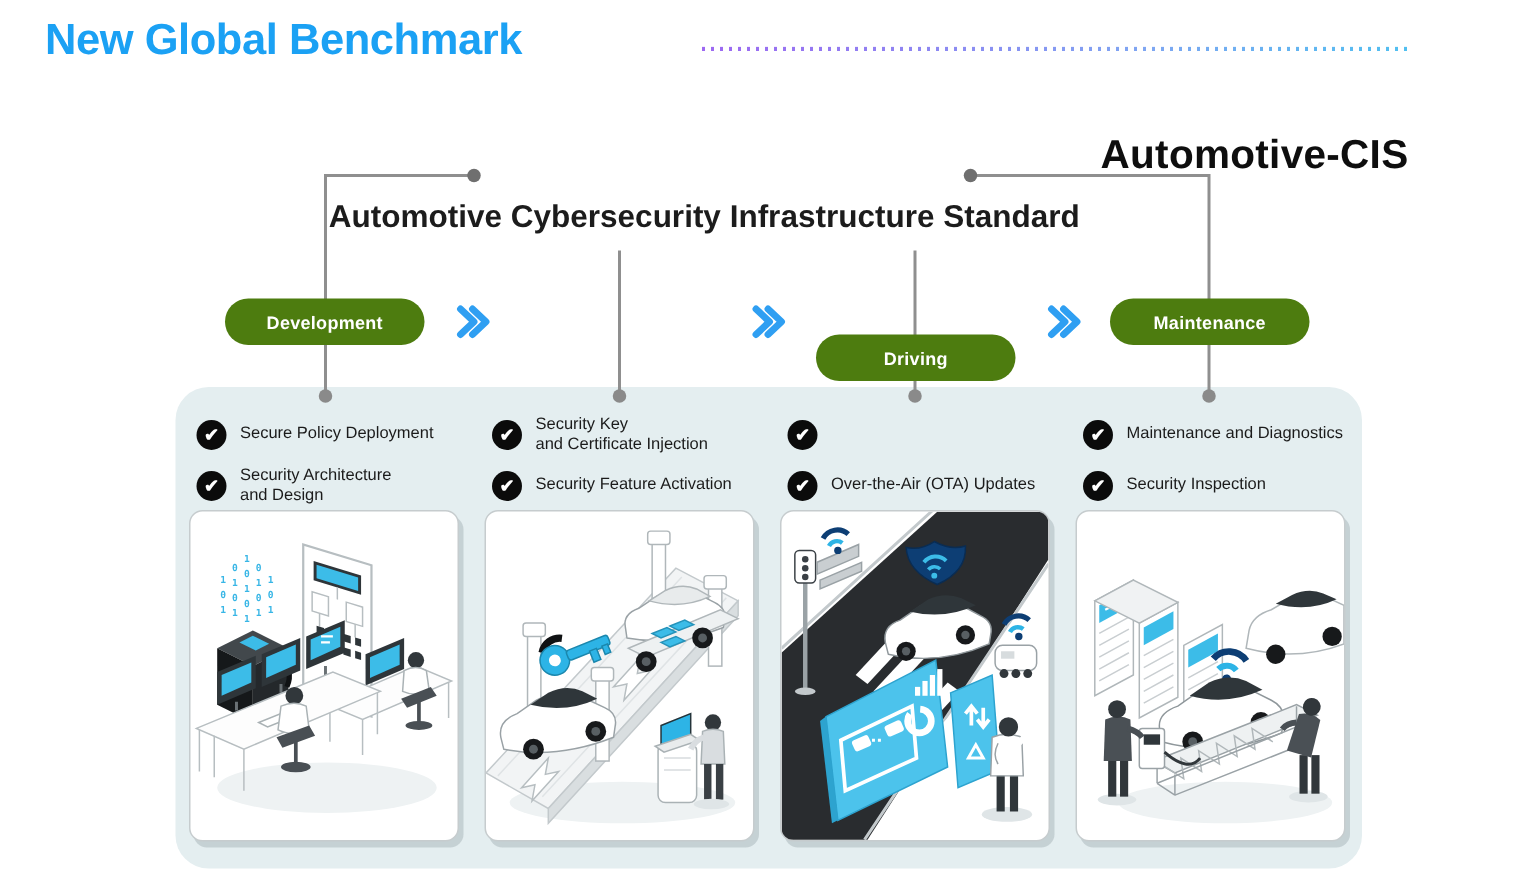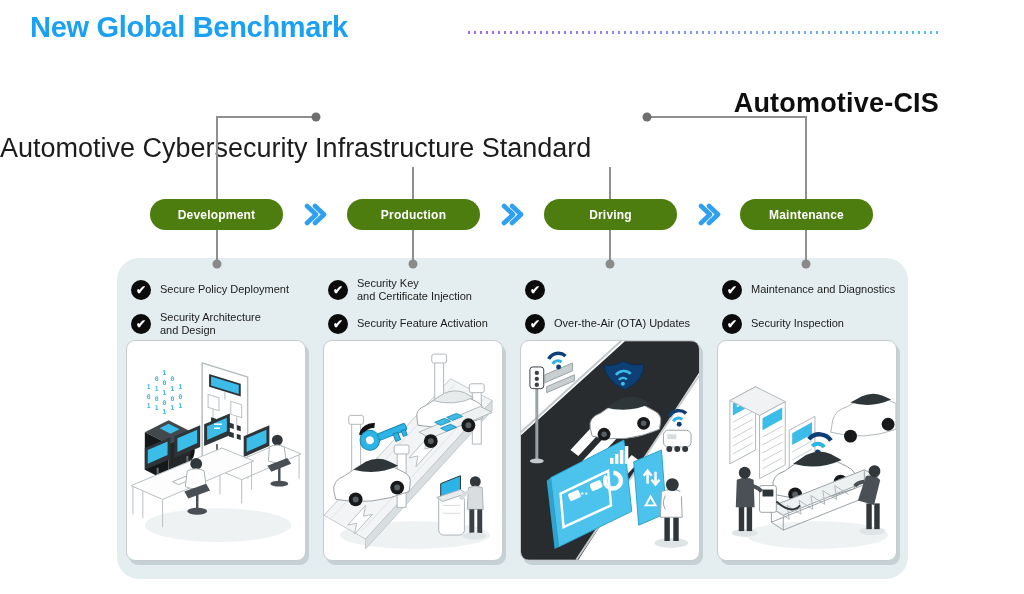--- a/index.html
+++ b/index.html
@@ -9,29 +9,29 @@
 
   .page-title{position:absolute;left:30px;top:11px;font-size:29px;font-weight:800;
     color:#1ba1f4;letter-spacing:-0.3px;}
   .divider{position:absolute;left:468px;top:31px;width:536px;height:3px;
     background:linear-gradient(90deg,#9d68f2 0%,#7fa6f2 55%,#3fc9f0 100%);
     -webkit-mask-image:repeating-linear-gradient(90deg,#000 0 2px,transparent 2px 6px);
     mask-image:repeating-linear-gradient(90deg,#000 0 2px,transparent 2px 6px);}
 
   .acis-title{position:absolute;left:0;right:0;top:88px;text-align:right;
     font-size:27px;font-weight:700;color:#0e0e0e;letter-spacing:0.2px;}
-  .acis-subtitle{position:absolute;left:0;right:0;top:133px;
-    font-size:27px;font-weight:400;color:#1c1c1c;}
+  .acis-subtitle{position:absolute;left:0;right:0;top:133px;text-align:center;
+    font-size:21px;font-weight:700;color:#1c1c1c;}
 
   .connector-svg{position:absolute;left:0;top:0;width:1024px;height:594px;z-index:3;pointer-events:none;}
 
   .stage-pill{position:absolute;top:199px;width:133px;height:31px;border-radius:16px;
     background:#4d7c0f;color:#fff;display:flex;align-items:center;justify-content:center;
     font-size:12px;font-weight:700;letter-spacing:0.2px;z-index:4;}
-  .pill-dev{left:150px;} .pill-prod{left:347px;} .pill-drv{left:544px;} .pill-mnt{left:740px;}
+  .pill-dev{left:150px;} .pill-prod{left:347px;} .pill-drv{left:544px;margin-top:24px;} .pill-mnt{left:740px;}
   .chevron{position:absolute;top:203px;width:24px;height:23px;z-index:4;}
   .chv-1{left:303px;} .chv-2{left:500px;} .chv-3{left:697px;}
 
   .panel{position:absolute;left:117px;top:258px;width:791px;height:321px;
     background:#e4eef0;border-radius:22px;z-index:1;}
 
   .check-col{position:absolute;top:276px;width:192px;z-index:2;}
   .col-0{left:131px;} .col-1{left:328px;} .col-2{left:525px;} .col-3{left:722px;}
   .check-item{display:flex;align-items:center;gap:9px;height:28px;margin-bottom:6px;}
   .check-badge{flex:0 0 20px;width:20px;height:20px;border-radius:50%;background:#0b0b0b;
@@ -71,21 +71,20 @@
     </g>
     <g fill="#8a8a8a">
       <circle cx="217" cy="264" r="4.5"></circle>
       <circle cx="413" cy="264" r="4.5"></circle>
       <circle cx="610" cy="264" r="4.5"></circle>
       <circle cx="806" cy="264" r="4.5"></circle>
     </g>
   </svg>
 
   <div class="stage-pill pill-dev">Development</div>
-  <div class="stage-pill pill-prod">Production</div>
   <div class="stage-pill pill-drv">Driving</div>
   <div class="stage-pill pill-mnt">Maintenance</div>
 
   <svg class="chevron chv-1" viewBox="0 0 24 23">
     <g stroke="#2f9ff2" stroke-width="4.6" fill="none" stroke-linecap="round" stroke-linejoin="round">
       <path d="M4 3 L13 11.5 L4 20"></path>
         <path d="M12 3 L21 11.5 L12 20"></path>
     </g>
   </svg>
   <svg class="chevron chv-2" viewBox="0 0 24 23">

